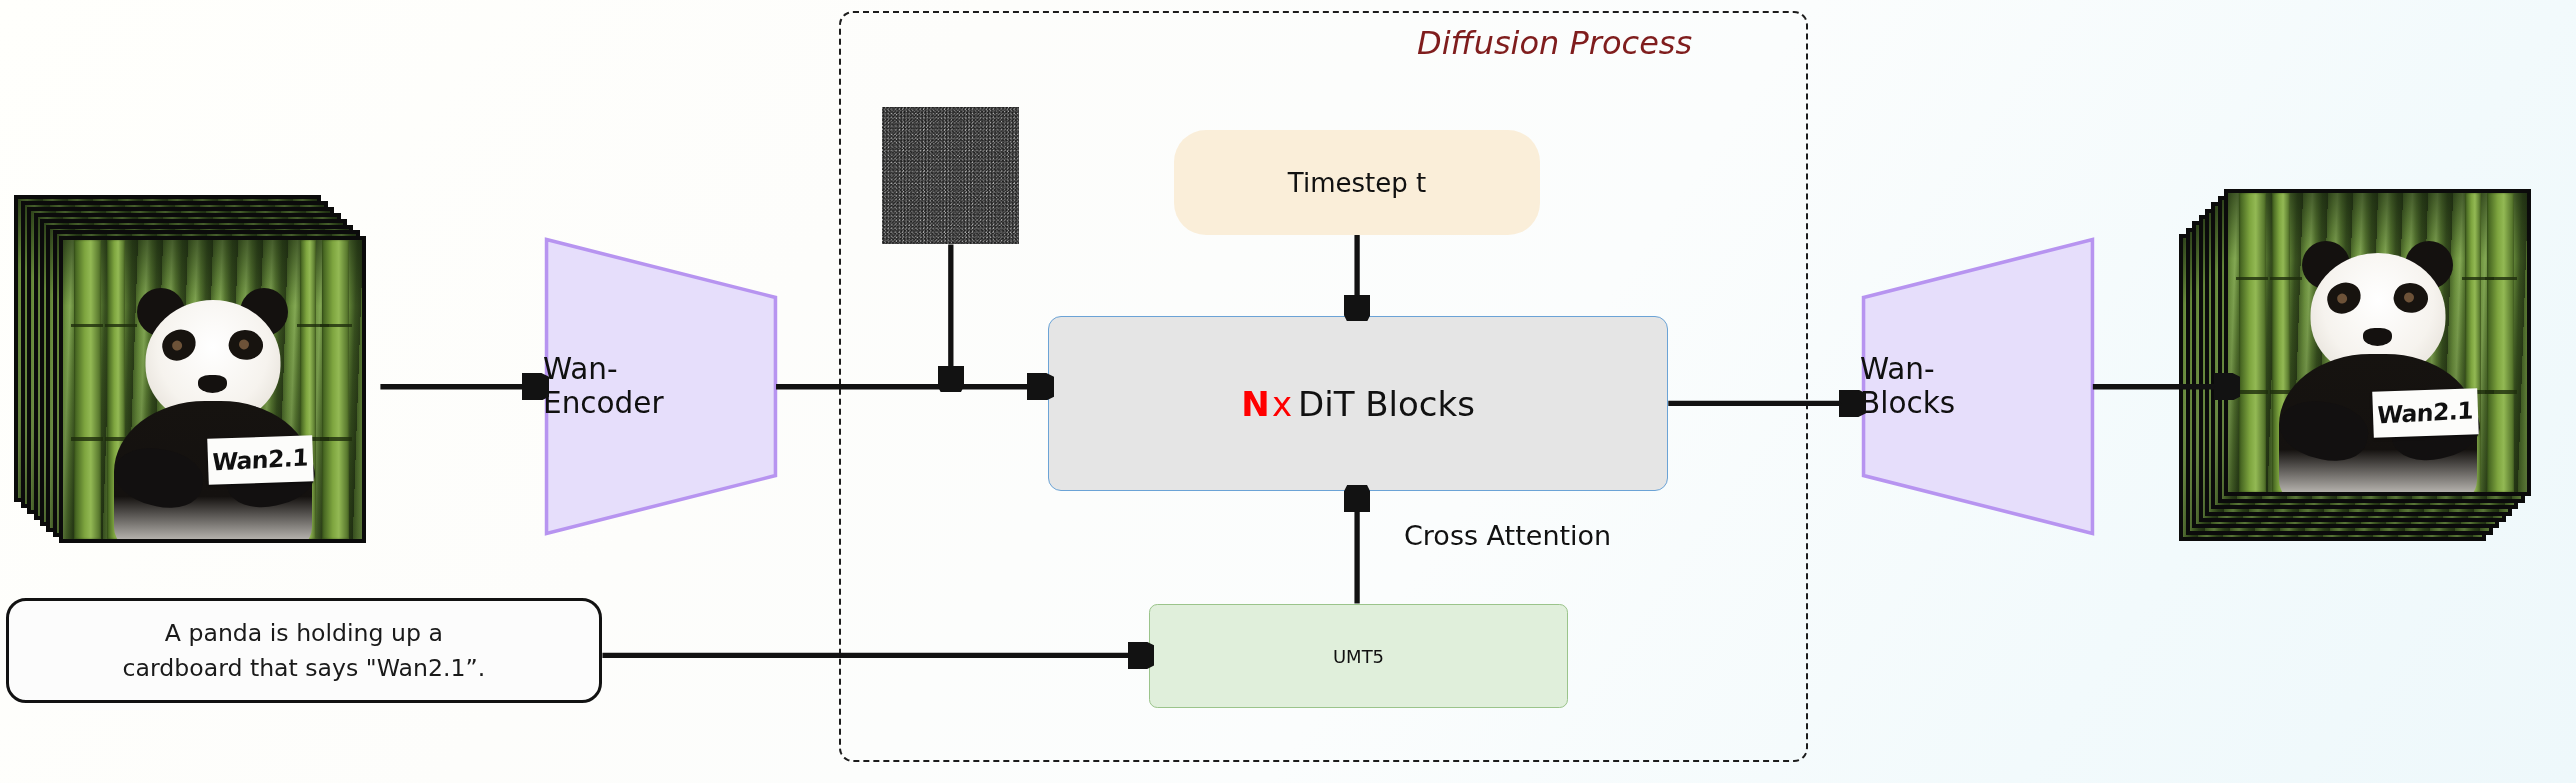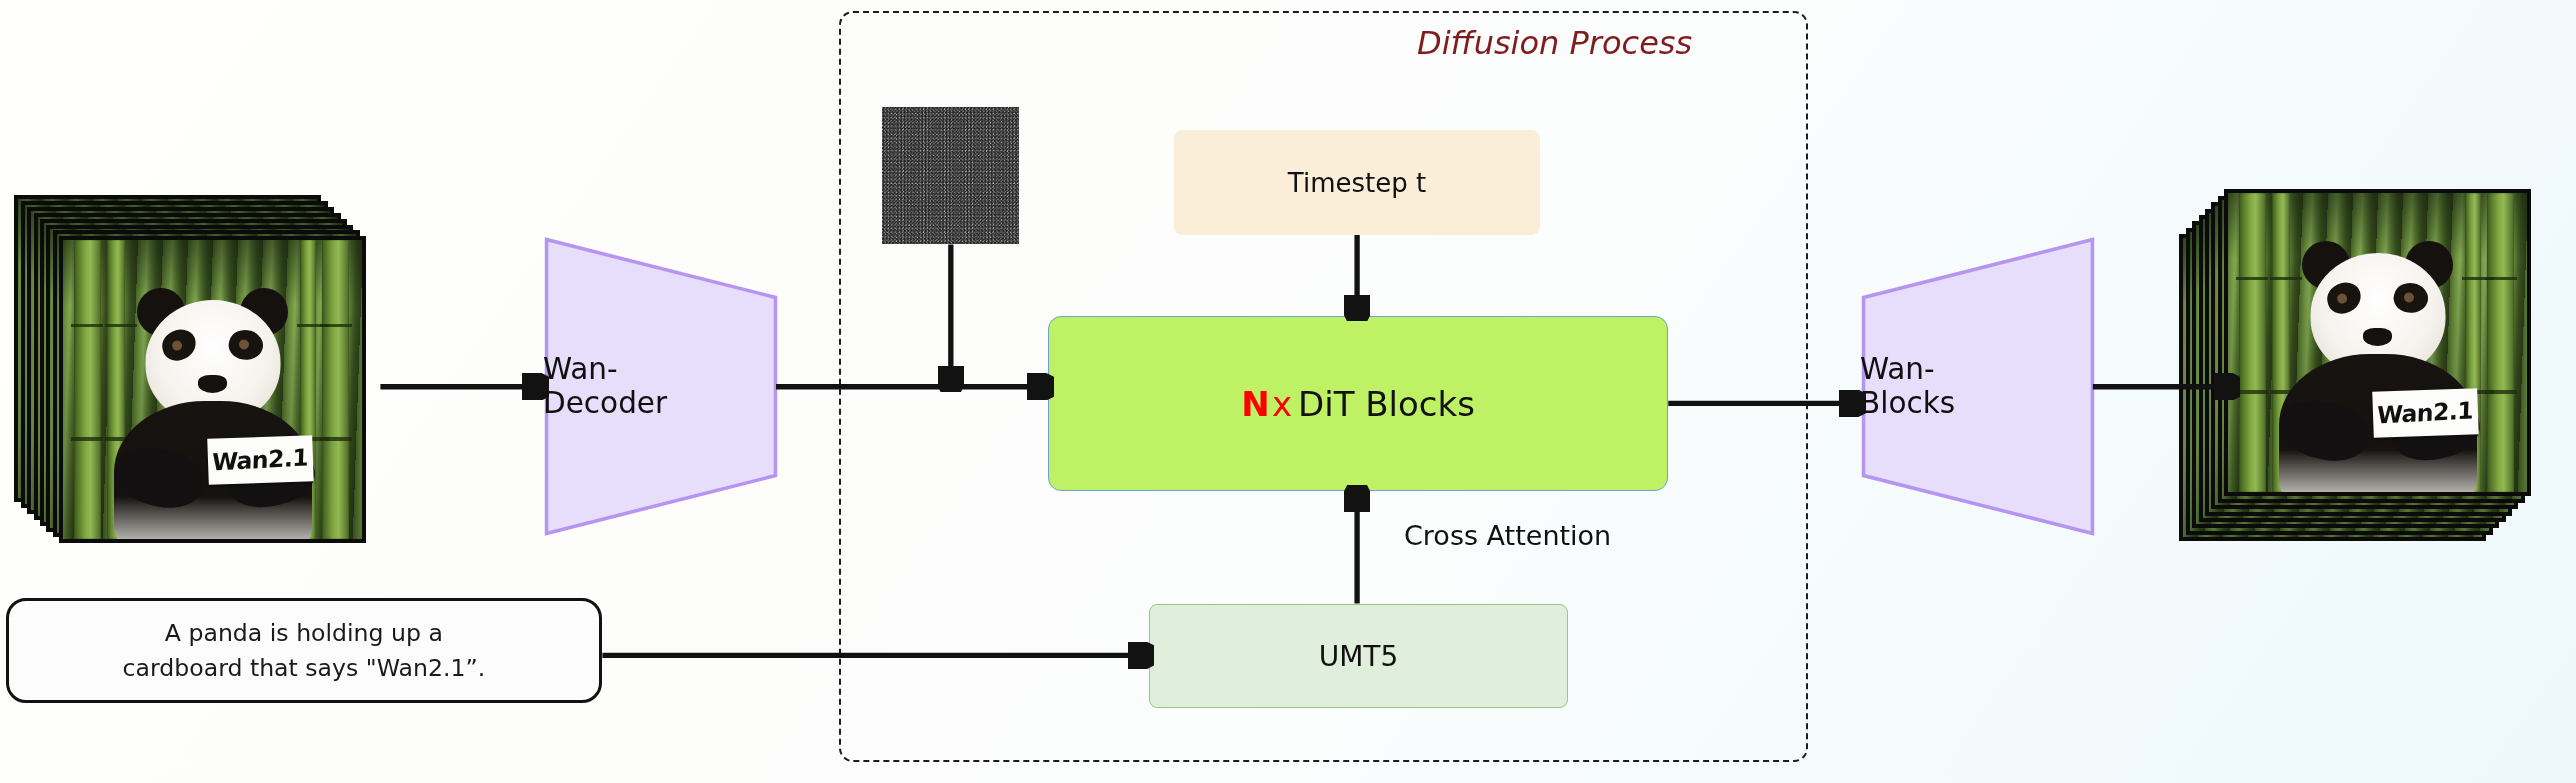--- a/index.html
+++ b/index.html
@@ -88,30 +88,30 @@
     display:flex;flex-direction:column;align-items:flex-start;justify-content:center;
     font-size:29.5px;color:#101010;line-height:1.12;text-align:center;pointer-events:none;
   }
 
   
   .box{
     position:absolute;display:flex;align-items:center;justify-content:center;
     box-sizing:border-box;text-align:center;
   }
   #dit-box{
-    background:#bef264;border:1.8px solid #6ba3d6;border-radius:13px;
+    background:#e5e5e5;border:1.8px solid #6ba3d6;border-radius:13px;
     font-size:34px;color:#111;
   }
   #dit-box .n{color:#ff0000;font-weight:700;}
   #dit-box .x{color:#ff0000;font-weight:400;padding:0 5.9px 0 2.4px;}
   #timestep-box{
     background:#faeed9;border-radius:8.3px;font-size:26px;color:#111;
   }
   #umt5-box{
-    background:#e0efdb;border:1.8px solid #9bc48b;border-radius:8.3px;font-size:28px;color:#111;
+    background:#e0efdb;border:1.8px solid #9bc48b;border-radius:8.3px;font-size:18px;color:#111;
   }
   #prompt-box{
     background:#fcfcfc;border:3px solid #121212;border-radius:20px;
     font-size:23.6px;color:#1a1a1a;line-height:1.45;padding:0 15.4px;
   }
 
   
   #diffusion-region{
     position:absolute;border:2.4px dashed #1c1c1c;border-radius:14px;
     box-sizing:border-box;
@@ -161,30 +161,30 @@
       </div>
     </div>
   </div>
 
   <div class="trap" id="encoder" style="left:543px;top:236px;width:236px;height:301px;">
     <svg width="236" height="301" viewBox="0 0 400 510">
       <polygon points="6,6 394,104 394,406 6,504" fill="#e6defb" stroke="#b794f0" stroke-width="6"></polygon>
     </svg>
     <div class="lbl">
       <span>Wan-</span>
-      <span>Decoder</span>
+      <span>Encoder</span>
     </div>
   </div>
 
   <div id="diffusion-region" style="left:839px;top:10.6px;width:969px;height:751px;"></div>
   <div id="diffusion-title" style="left:1417px;top:23.6px;">Diffusion Process</div>
 
   <div class="noise" style="left:882px;top:107px;"></div>
 
-  <div class="box" id="timestep-box" style="left:1174px;top:130px;width:366px;height:105px;">
+  <div class="box" id="timestep-box" style="left:1174px;top:130px;width:366px;height:105px;border-radius:32px;">
     <span>Timestep t</span>
   </div>
 
   <div class="box" id="dit-box" style="left:1048px;top:316px;width:620px;height:175px;">
     <span>
       <span class="n">N</span><span class="x">x</span><span>DiT Blocks</span>
     </span>
   </div>
 
   <div class="box" id="umt5-box" style="left:1149px;top:604px;width:419px;height:104px;">

